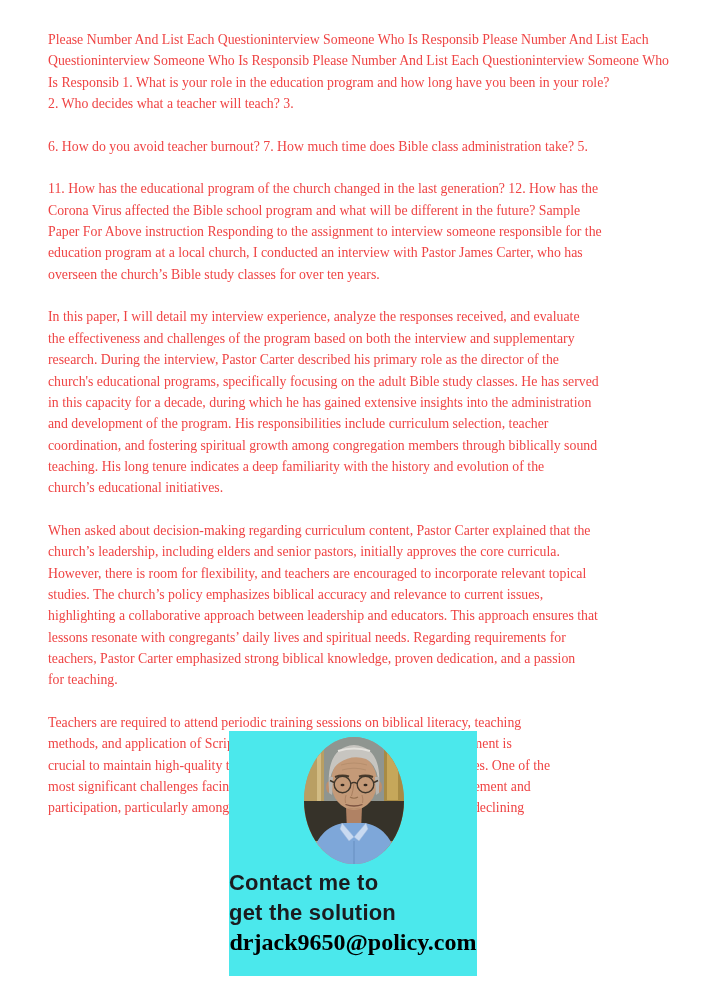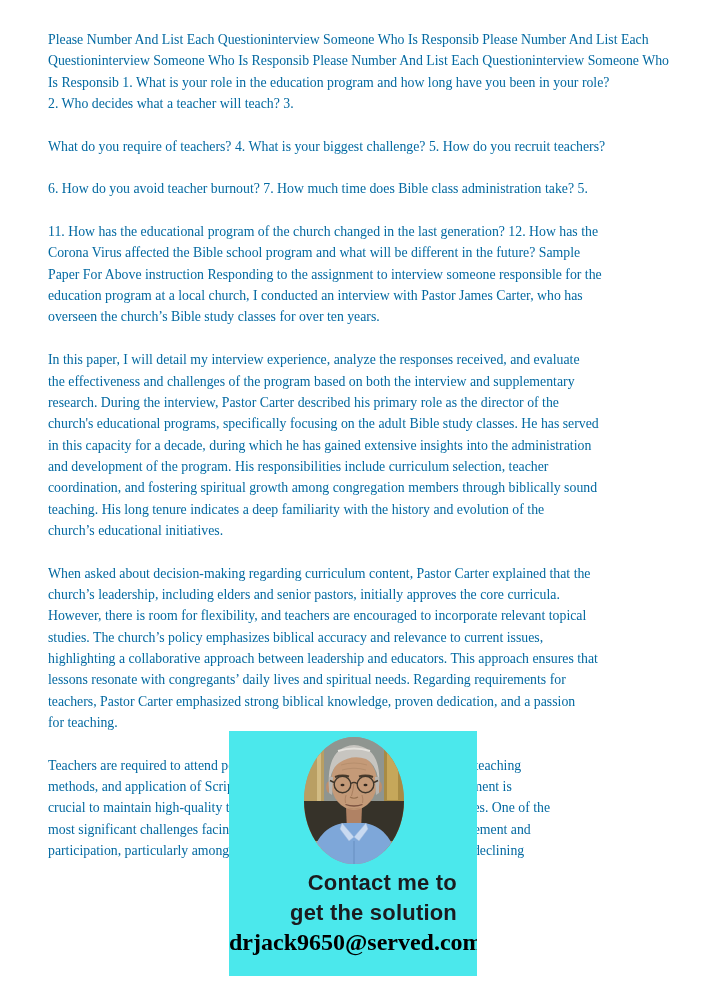--- a/index.html
+++ b/index.html
@@ -1,38 +1,37 @@
 <!DOCTYPE html>
 <html><head>
 <meta charset="utf-8">
 <style>
   html,body{margin:0;padding:0;}
   body{width:708px;height:1000px;background:#ffffff;overflow:hidden;}
   .page{position:relative;width:708px;height:1000px;background:#ffffff;font-family:"Liberation Serif",serif;}
-  .text-col{position:absolute;left:48px;top:29px;width:650px;font-size:13.8px;line-height:21.35px;color:#0369a1;}
+  .text-col{position:absolute;left:48px;top:29px;width:650px;font-size:13.8px;line-height:21.35px;color:#ef4444;}
   .para{white-space:pre;margin:0 0 21.35px 0;}
   .overlay{position:absolute;left:229px;top:731px;width:248px;height:245px;background:#4BE8EC;overflow:hidden;}
   .photo{position:absolute;left:75px;top:6px;width:100px;height:127px;display:block;}
-  .contact-heading{position:absolute;top:137px;left:0;width:228px;text-align:right;
+  .contact-heading{position:absolute;top:137px;left:0;width:228px;text-align:left;
     font-family:"Liberation Sans",sans-serif;font-weight:700;font-size:22px;line-height:30px;
     color:#1B1B1F;white-space:pre-line;letter-spacing:0.2px;}
   .contact-email{position:absolute;top:198px;left:0;width:248px;text-align:center;
     font-family:"Liberation Serif",serif;font-weight:700;font-size:24px;color:#000000;}
 </style>
 </head>
 <body>
 
 <div class="page">
 
   <div class="text-col">
     <div class="para">Please Number And List Each Questioninterview Someone Who Is Responsib Please Number And List Each
 Questioninterview Someone Who Is Responsib Please Number And List Each Questioninterview Someone Who
 Is Responsib 1. What is your role in the education program and how long have you been in your role?
 2. Who decides what a teacher will teach? 3.</div>
-    <div class="para">What do you require of teachers? 4. What is your biggest challenge? 5. How do you recruit teachers?</div>
     <div class="para">6. How do you avoid teacher burnout? 7. How much time does Bible class administration take? 5.</div>
     <div class="para">11. How has the educational program of the church changed in the last generation? 12. How has the
 Corona Virus affected the Bible school program and what will be different in the future? Sample
 Paper For Above instruction Responding to the assignment to interview someone responsible for the
 education program at a local church, I conducted an interview with Pastor James Carter, who has
 overseen the church’s Bible study classes for over ten years.</div>
     <div class="para">In this paper, I will detail my interview experience, analyze the responses received, and evaluate
 the effectiveness and challenges of the program based on both the interview and supplementary
 research. During the interview, Pastor Carter described his primary role as the director of the
 church's educational programs, specifically focusing on the adult Bible study classes. He has served
@@ -101,16 +100,16 @@
         <path d="M46,60 Q50,62.5 54,60" stroke="#96704f" stroke-width="1.2" fill="none"></path>
         <path d="M42,58 Q40.5,62 41.5,66" stroke="#a87f5f" stroke-width="0.8" fill="none"></path>
         <path d="M58,58 Q59.5,62 58.5,66" stroke="#a87f5f" stroke-width="0.8" fill="none"></path>
         <path d="M41.5,67.5 Q50,70.5 58.5,67.5" stroke="#7c5340" stroke-width="1.3" fill="none"></path>
         <path d="M44,71 Q50,73 56,71" stroke="#b58a68" stroke-width="0.8" fill="none"></path>
       </g>
     </svg>
 
     <div class="contact-heading">Contact me to
 get the solution</div>
-    <div class="contact-email">drjack9650@served.com</div>
+    <div class="contact-email">drjack9650@policy.com</div>
   </div>
 
 </div>
 
 </body></html>

